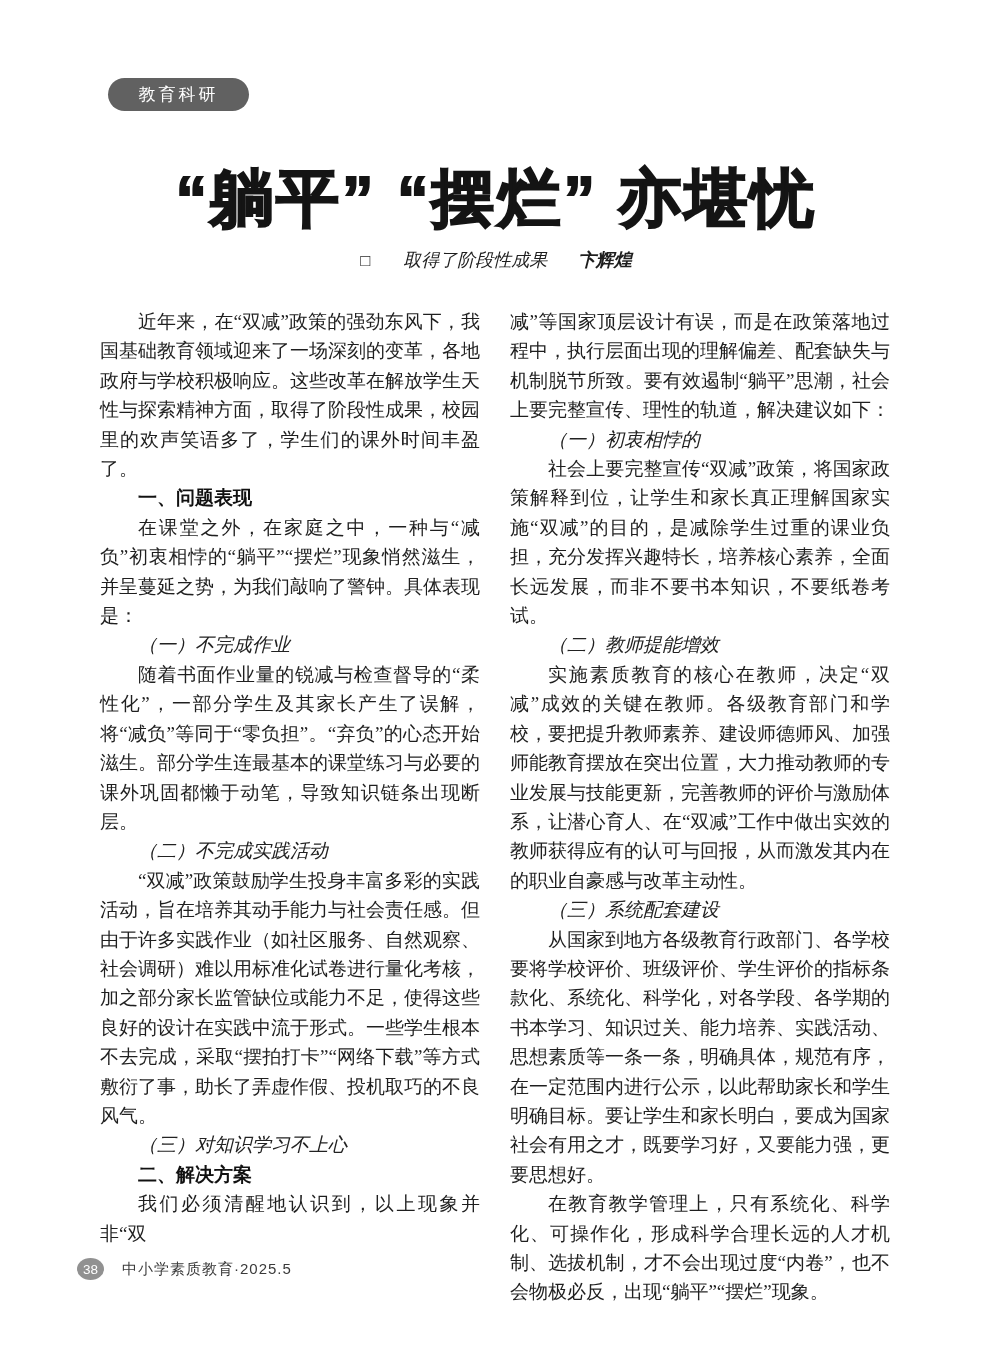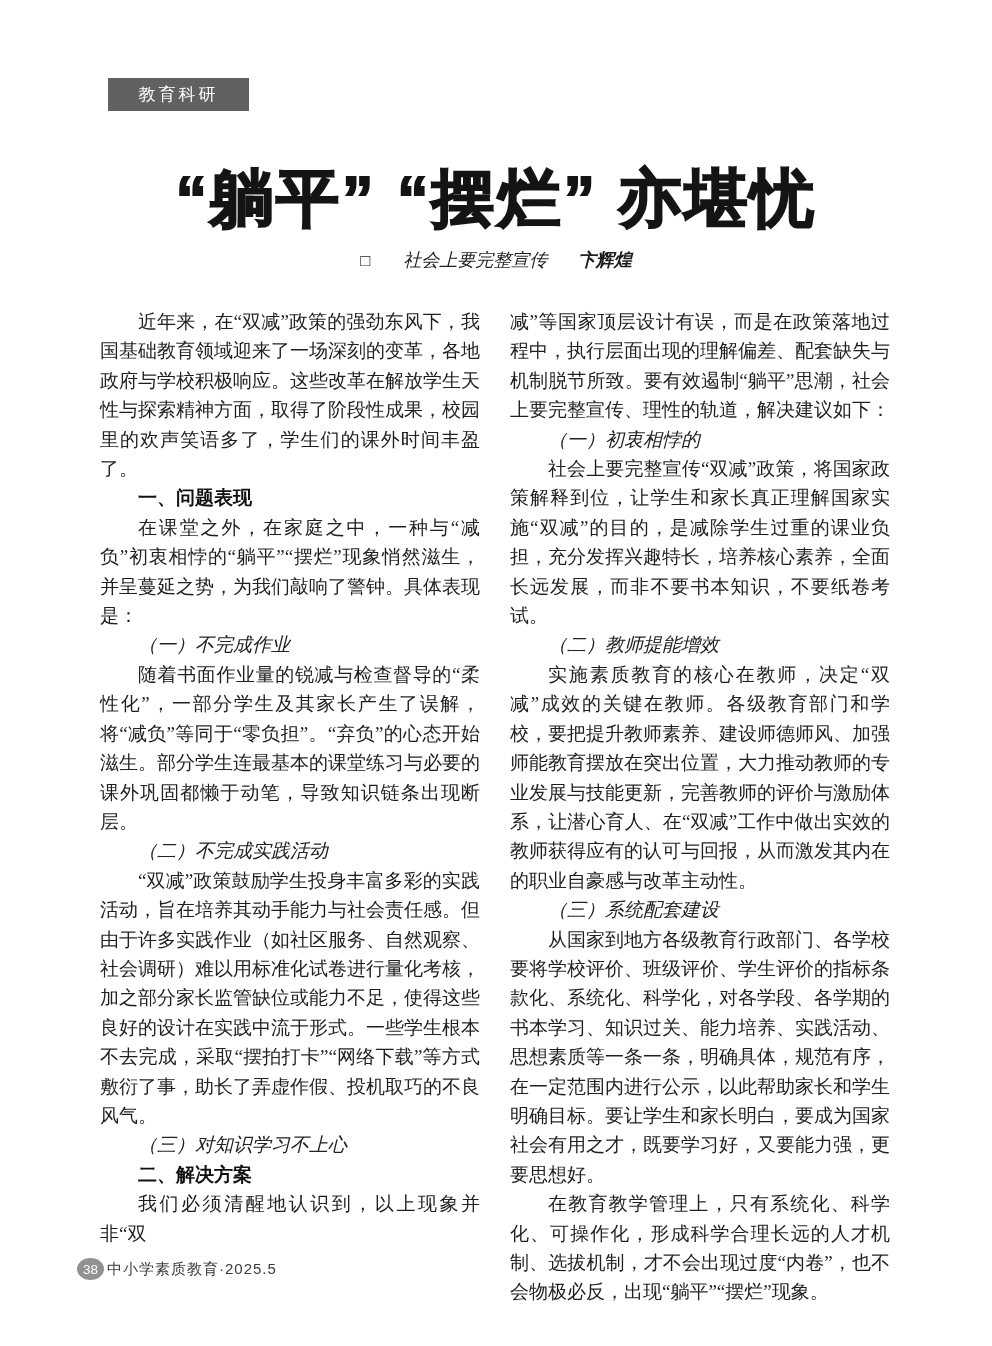--- a/index.html
+++ b/index.html
@@ -1,15 +1,15 @@
 <!DOCTYPE html>
 <html><head>
 <meta charset="utf-8">
 <style>
-  * { margin: 0; padding: 0; box-sizing: border-box; }
+  * { margin: 0; padding: 0; box-sizing: border-box; border-radius: 28px; }
   html, body { background: #ffffff; }
   .page {
     position: relative;
     width: 992px;
     height: 1346px;
     background: #ffffff;
     overflow: hidden;
     font-family: "Liberation Serif", serif;
   }
   .tag-box {
@@ -103,42 +103,42 @@
   .page-num-badge {
     width: 27px;
     height: 22px;
     border-radius: 50%;
     background: #919191;
     color: #ffffff;
     font-size: 13.5px;
     display: flex;
     align-items: center;
     justify-content: center;
-    margin-right: 3px;
+    margin-right: 18px;
   }
   .journal-name {
     font-size: 15px;
     color: #3a3a3a;
     letter-spacing: 1px;
   }
 </style>
 </head>
 <body>
 
 <div class="page">
 
   <div class="tag-box">
     <span>教育科研</span>
   </div>
 
   <h1 class="article-title">“躺平” “摆烂” 亦堪忧</h1>
 
   <div class="byline">
     <span class="marker">□</span>
-    <span class="affiliation">社会上要完整宣传</span>
+    <span class="affiliation">取得了阶段性成果</span>
     <span class="name">卞辉煌</span>
   </div>
 
   <div class="columns">
     <div class="column">
         <div class="block para">近年来，在“双减”政策的强劲东风下，我国基础教育领域迎来了一场深刻的变革，各地政府与学校积极响应。这些改革在解放学生天性与探索精神方面，取得了阶段性成果，校园里的欢声笑语多了，学生们的课外时间丰盈了。</div>
         <div class="block heading">一、问题表现</div>
         <div class="block para">在课堂之外，在家庭之中，一种与“减负”初衷相悖的“躺平”“摆烂”现象悄然滋生，并呈蔓延之势，为我们敲响了警钟。具体表现是：</div>
         <div class="block subheading">（一）不完成作业</div>
         <div class="block para">随着书面作业量的锐减与检查督导的“柔性化”，一部分学生及其家长产生了误解，将“减负”等同于“零负担”。“弃负”的心态开始滋生。部分学生连最基本的课堂练习与必要的课外巩固都懒于动笔，导致知识链条出现断层。</div>

